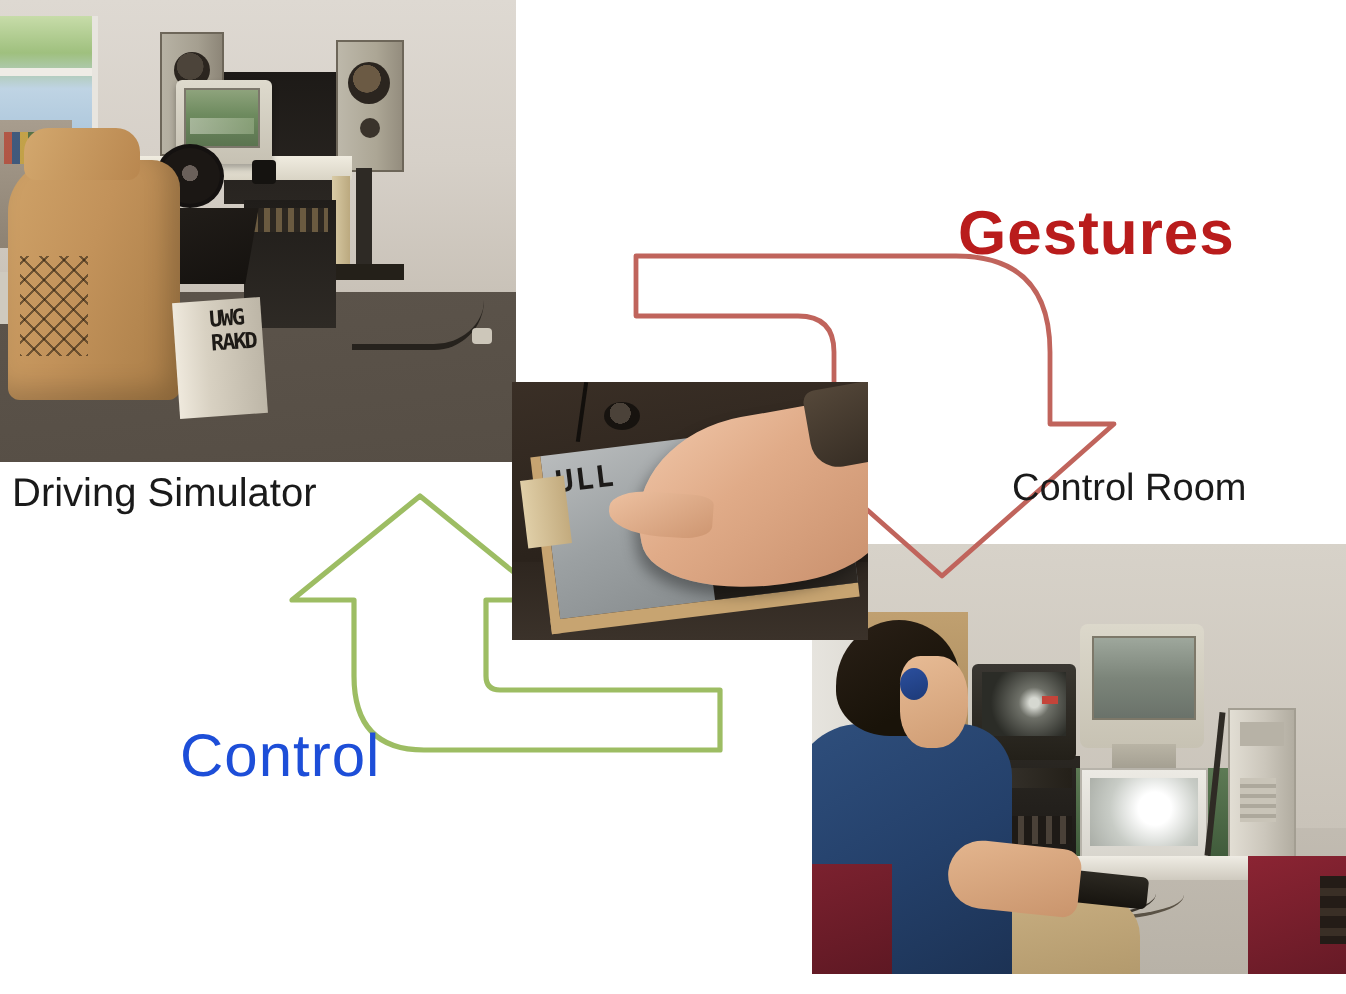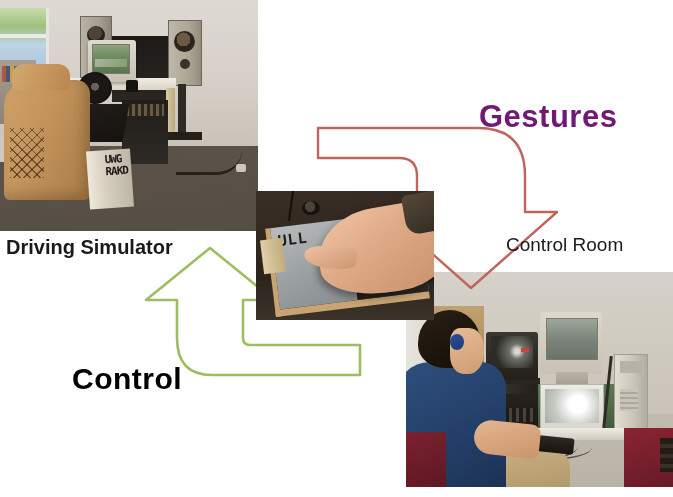--- a/index.html
+++ b/index.html
@@ -405,30 +405,30 @@
   }
 
   
   .arrow-svg { position:absolute; left:0; top:0; width:673px; height:497px; overflow:visible; }
 
   
   .lbl { position:absolute; white-space:nowrap; }
   #lbl-gestures {
     left: 479px; top: 99px;
     font-size: 31px; font-weight: 700; letter-spacing: .5px;
-    color: #701a75;
+    color: #b91c1c;
   }
   #lbl-control {
-    left: 72px; top: 362px;
-    font-size: 30px; font-weight: 700; letter-spacing: .5px;
-    color: #000000;
+    left: 90px; top: 362px;
+    font-size: 30px; font-weight: 400; letter-spacing: .5px;
+    color: #1d4ed8;
   }
   #lbl-driving-simulator {
     left: 6px; top: 236px;
-    font-size: 20px; font-weight: 700; color: #1a1a1a;
+    font-size: 20px; font-weight: 400; color: #1a1a1a;
   }
   #lbl-control-room {
     left: 506px; top: 234px;
     font-size: 19px; font-weight: 400; color: #1a1a1a;
   }
 </style>
 </head>
 <body>
 
 <div id="stage">

